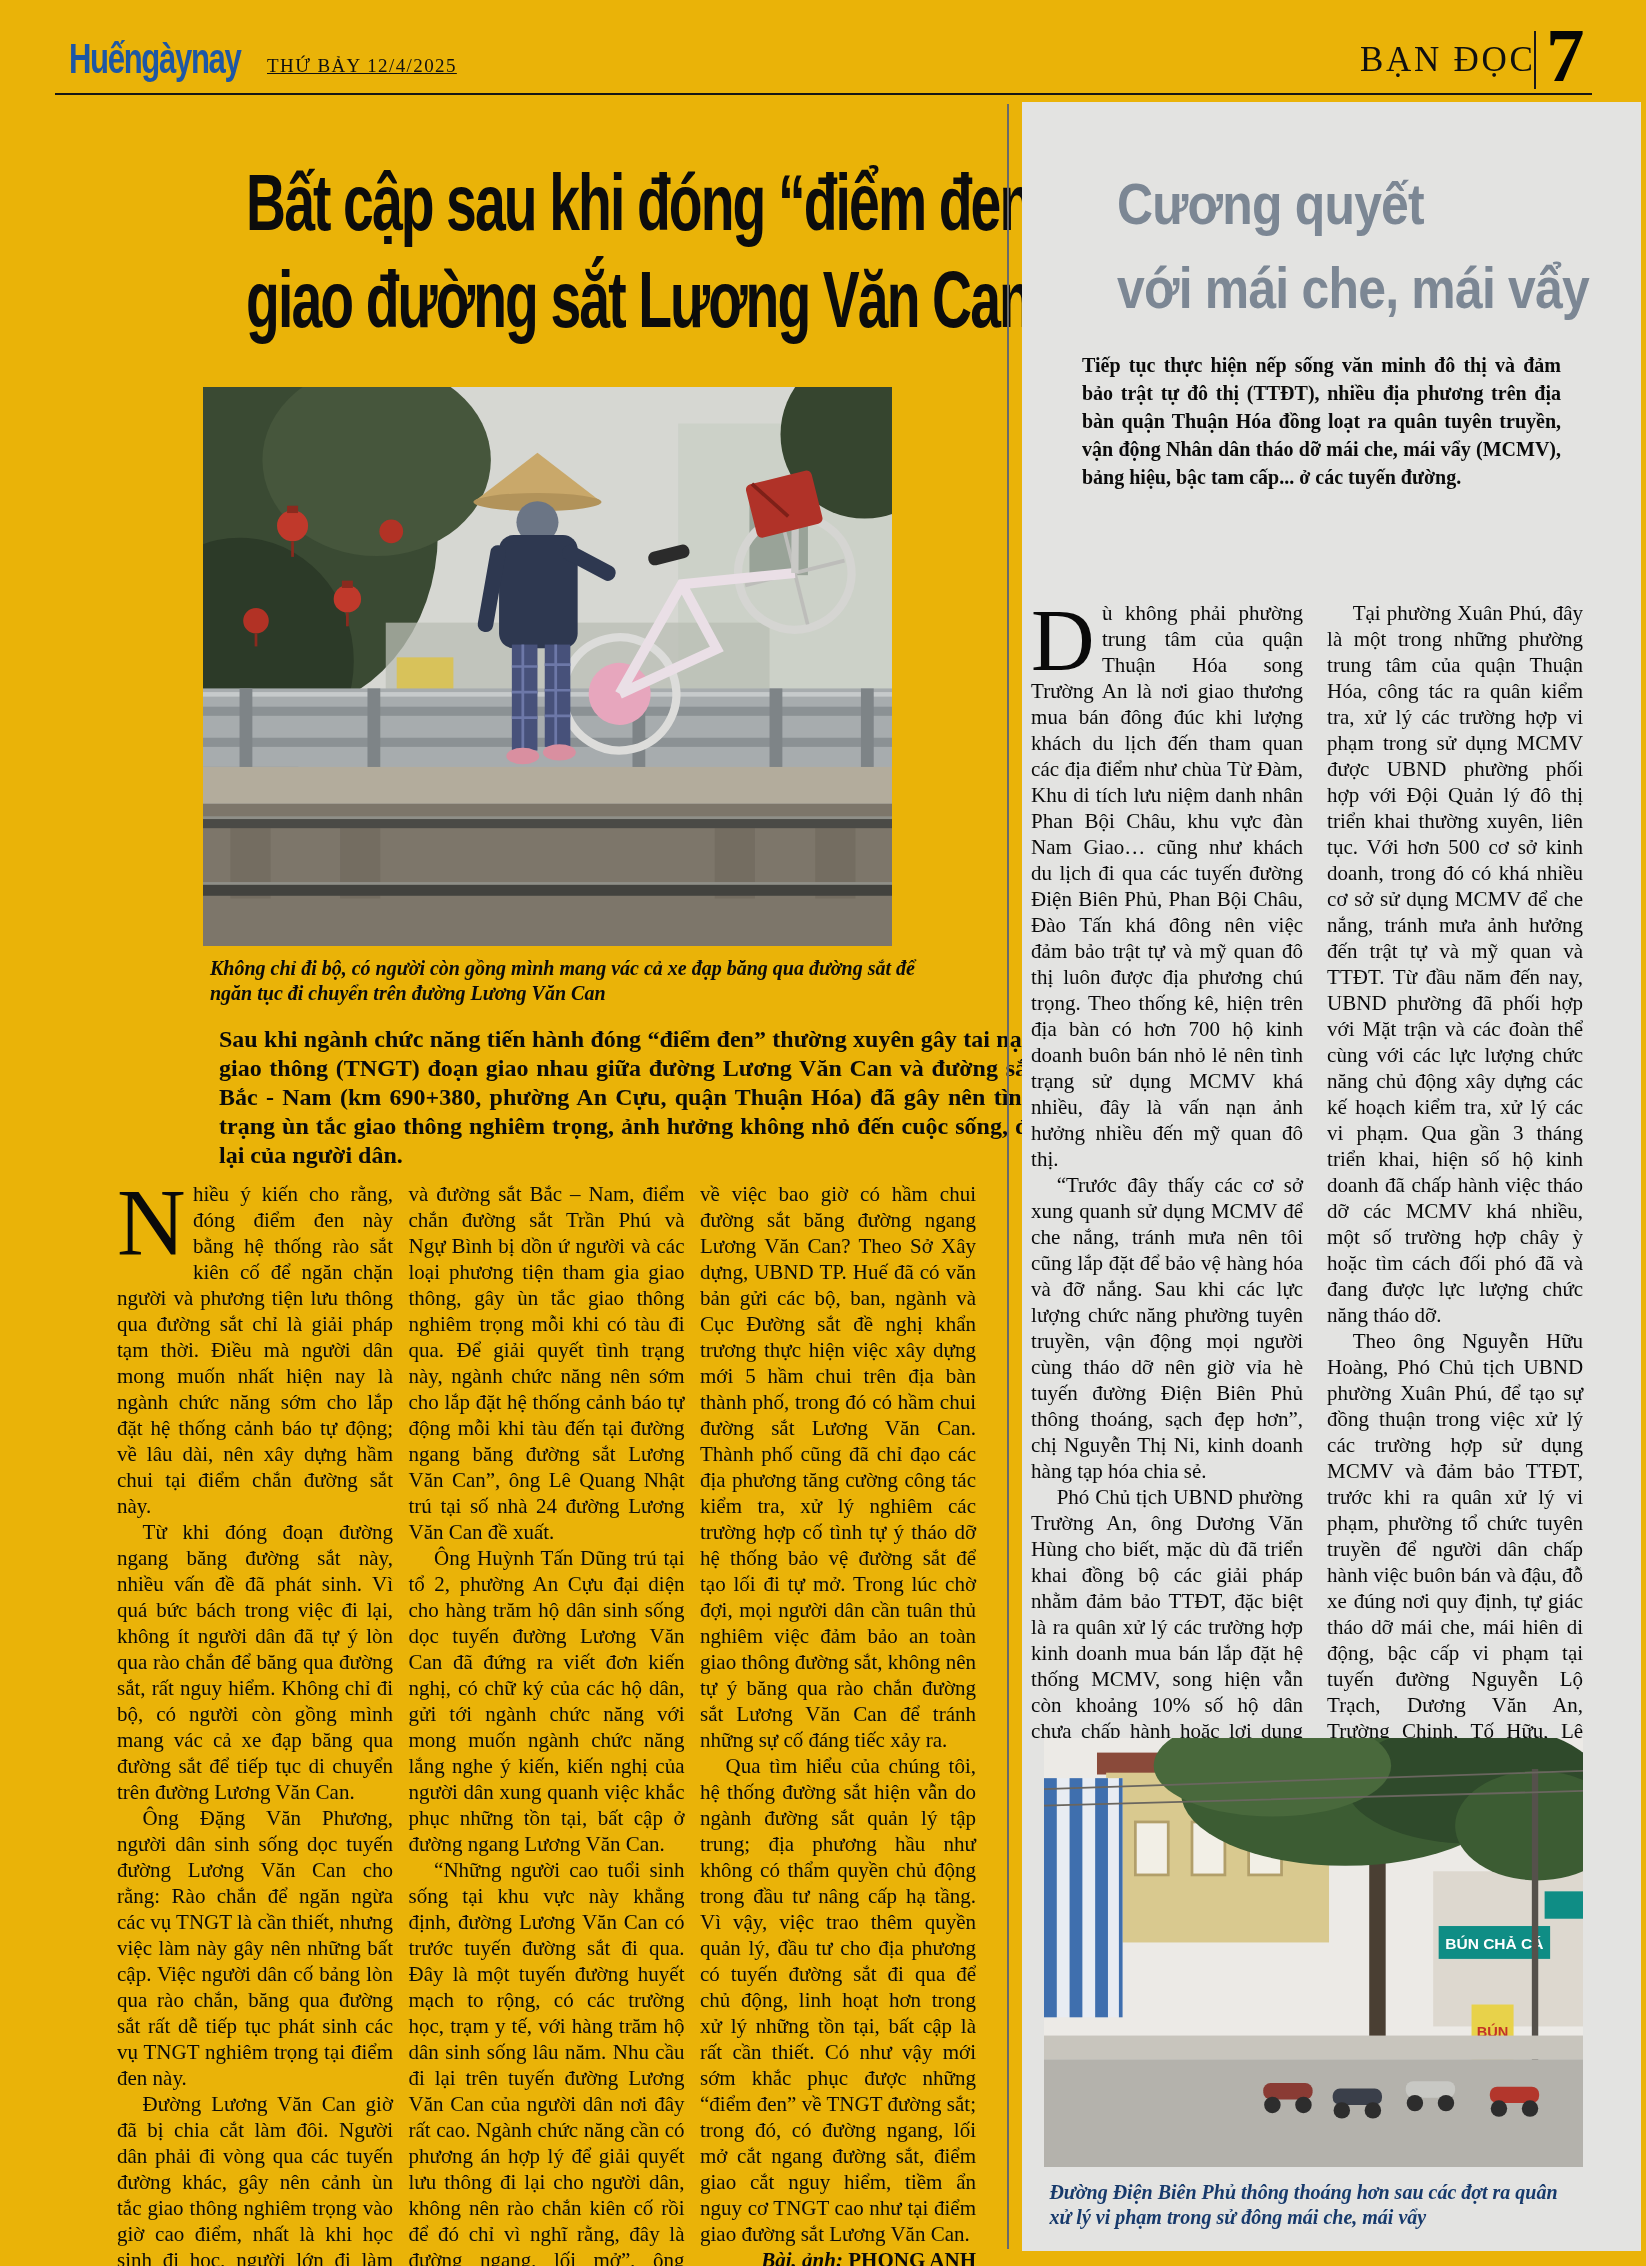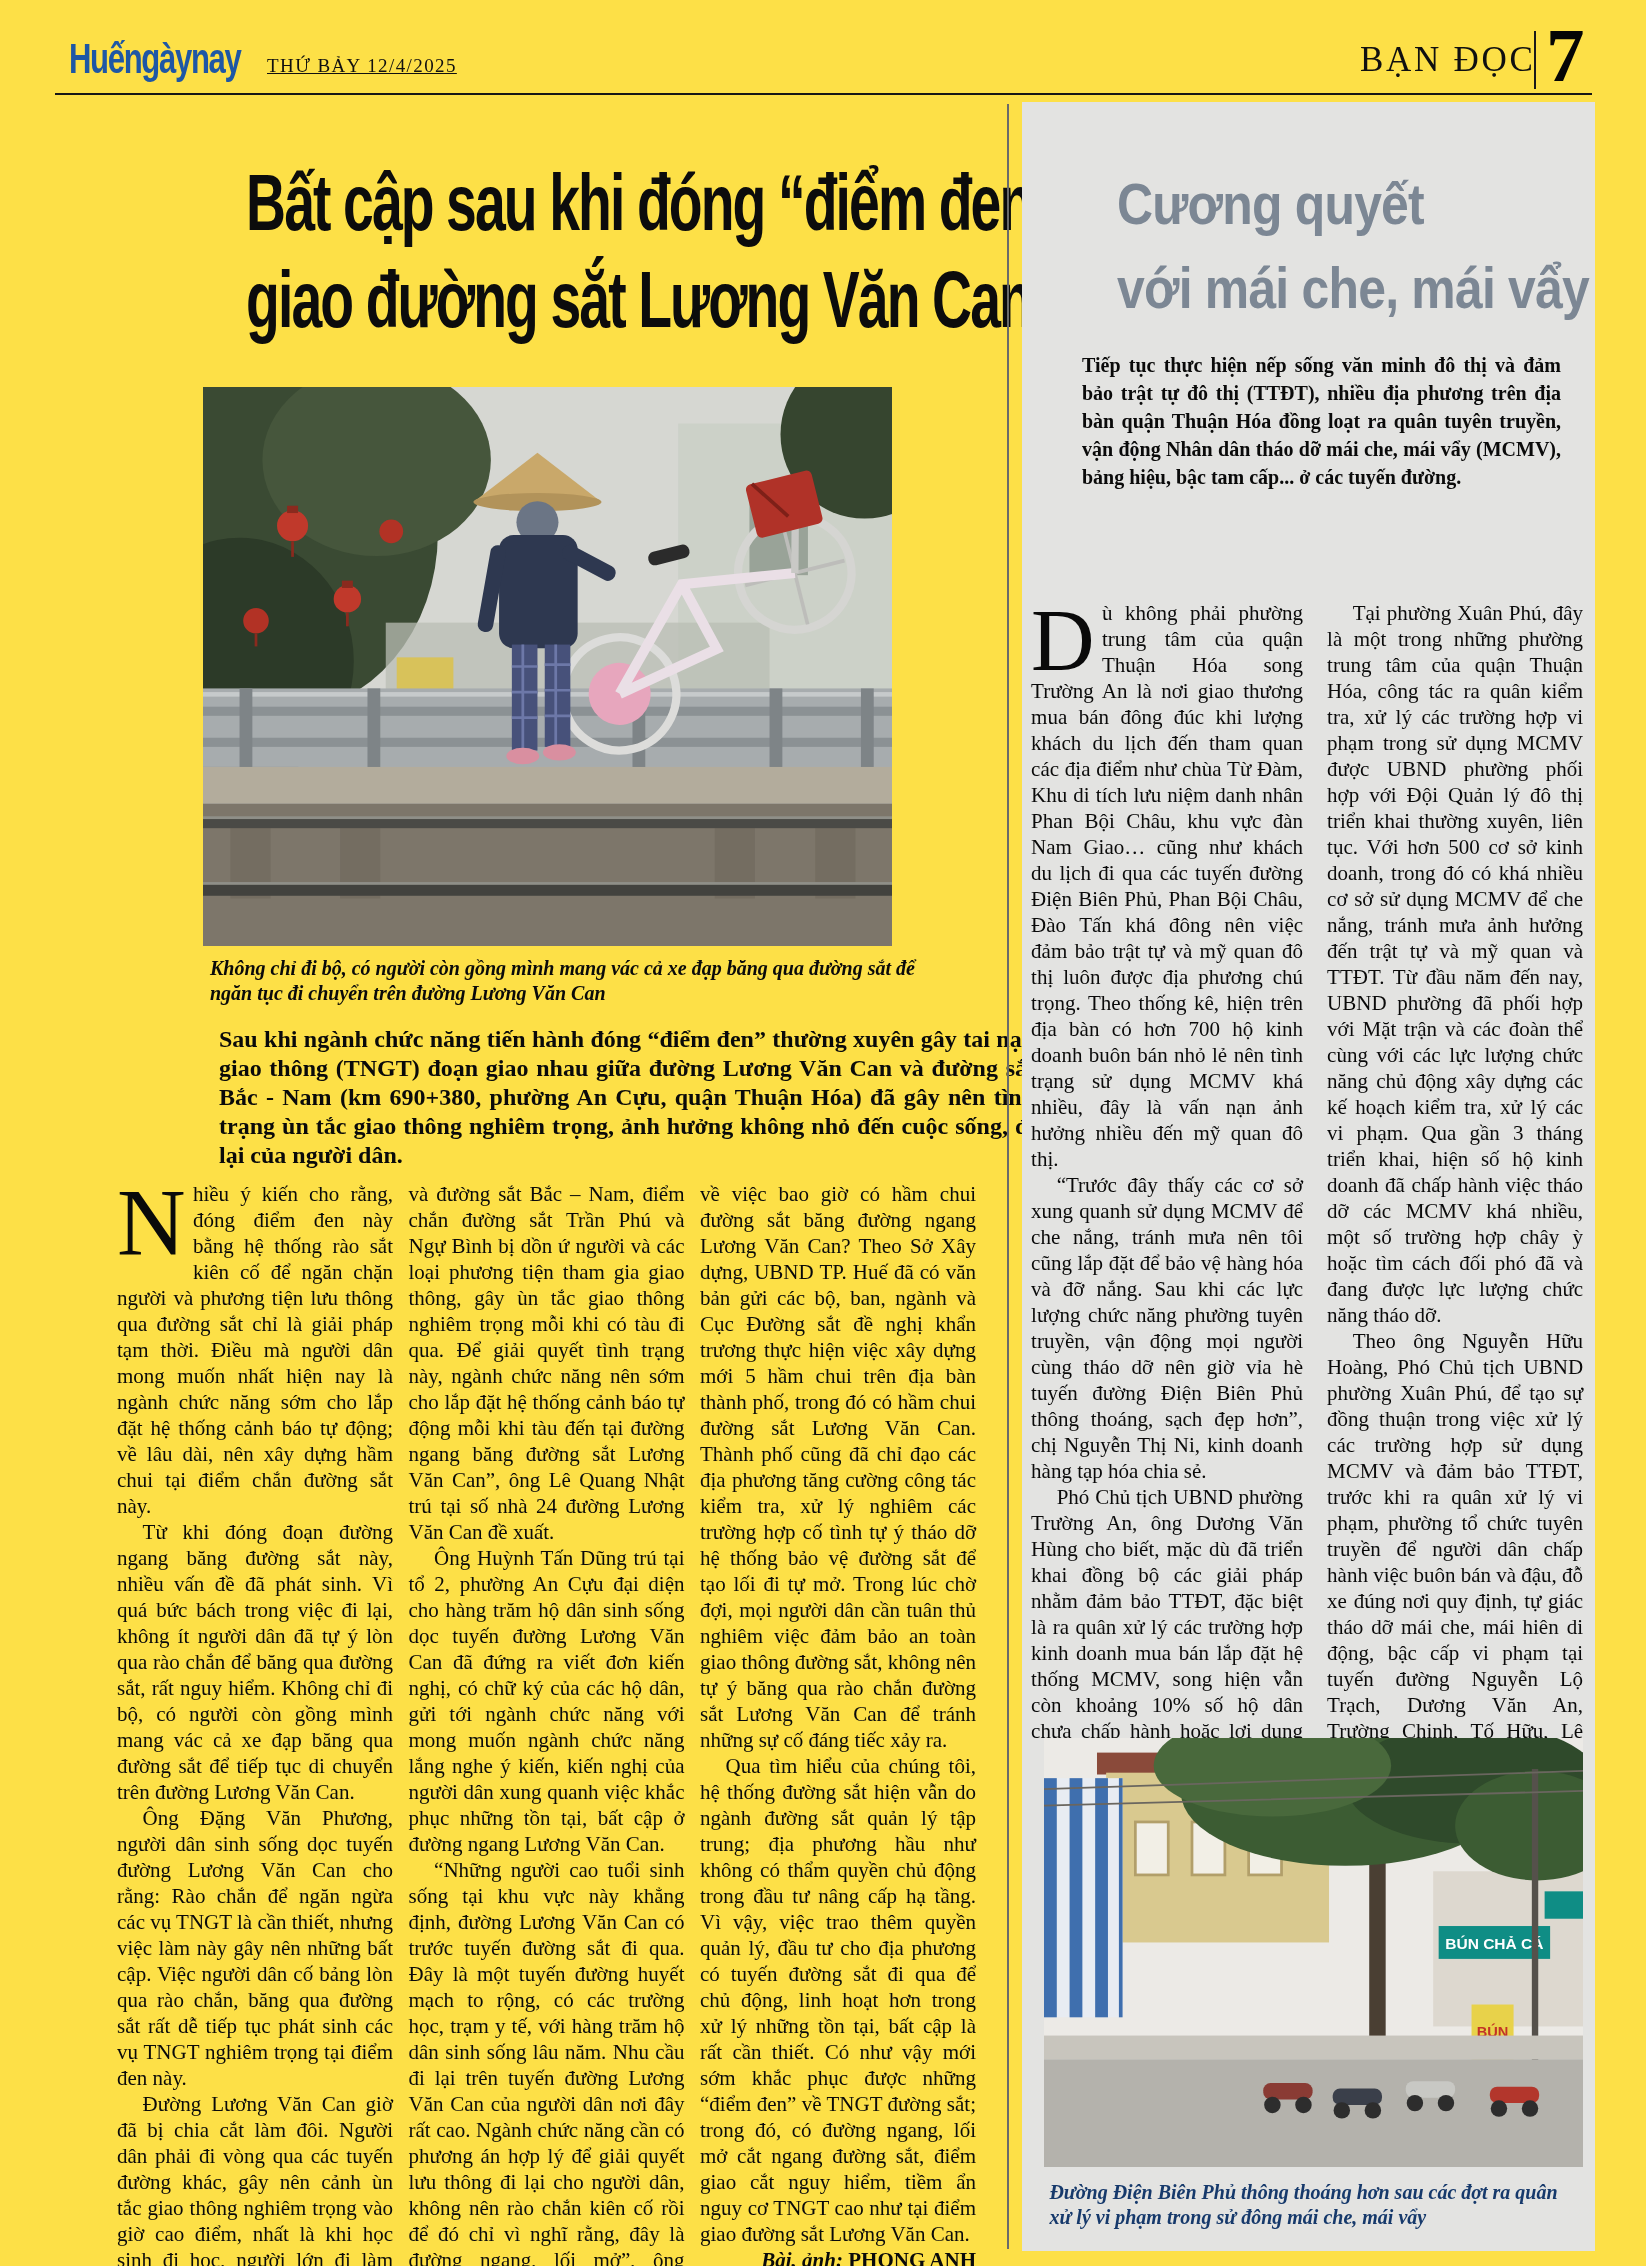--- a/index.html
+++ b/index.html
@@ -1,17 +1,17 @@
 <!DOCTYPE html>
 <html lang="vi" style="font-size:14.6px"><head>
 <meta charset="utf-8">
 <title>Huế ngày nay — Bạn đọc — trang 7</title>
 <style>
   html,body{margin:0;padding:0;background:#efefef;}
-  .page{position:relative;width:1647px;height:2267px;background:#fde047;overflow:hidden;
+  .page{position:relative;width:1647px;height:2267px;background:#eab308;overflow:hidden;
         font-family:"Liberation Serif",serif;color:#0a0a0a;margin:0 auto;}
   
   .masthead{position:absolute;left:69px;top:35px;font-family:"Liberation Sans",sans-serif;
             font-weight:700;font-size:42px;color:#1e57a5;transform:scaleX(.74);
             transform-origin:0 0;letter-spacing:-1.8px;white-space:nowrap;}
   .edition-date{position:absolute;left:267px;top:55px;font-size:19px;letter-spacing:1.4px;color:#101010;text-decoration:underline;}
   .section-name{position:absolute;left:1360px;top:40px;font-size:35px;letter-spacing:2.7px;color:#101010;}
   .header-vbar{position:absolute;left:1534px;top:31px;width:1.8px;height:58px;background:#1a1a1a;}
   .page-number{position:absolute;left:1546px;top:11px;font-size:77px;font-weight:700;color:#050505;}
   .top-rule{position:absolute;left:55px;top:93px;width:1537px;height:1.8px;background:#161616;}
@@ -30,21 +30,21 @@
   .bodycol p{margin:0;text-indent:25.6px;}
   .bodycol p.noindent{text-indent:0;}
   .dropcap{float:left;font-size:95px;line-height:73px;padding:5.5px 7.3px 0 0;font-weight:400;}
   .dropcap-sm{float:left;font-size:88px;line-height:69px;padding:5.5px 7.3px 0 0;font-weight:400;}
   .byline{margin-top:16.4px;text-align:right;font-size:21px;text-indent:0;}
   .byline .lab{font-weight:700;font-style:italic;}
   .byline .nm{font-weight:700;}
   
   .article-divider{position:absolute;left:1007px;top:104px;width:1.8px;height:2145px;background:#6a6a6a;}
   
-  .panel{position:absolute;left:1022px;top:102px;width:573px;height:2149px;background:#e3e3e1;}
+  .panel{position:absolute;left:1022px;top:102px;width:619px;height:2149px;background:#e3e3e1;}
   .r-headline{position:absolute;left:95px;top:60px;font-family:"Liberation Sans",sans-serif;
               font-weight:700;color:#7c8794;}
   .r-headline .hline{display:block;font-size:58px;line-height:84px;letter-spacing:-0.9px;
               white-space:nowrap;transform:scaleX(.86);transform-origin:0 50%;}
   .r-lead{position:absolute;left:60px;top:249px;width:479px;font-weight:700;font-size:20px;
           line-height:28px;text-align:justify;}
   .cols-right{position:absolute;left:9.1px;top:498px;width:556px;height:1142px;overflow:hidden;
               display:flex;gap:24px;}
   .rcolA{width:272px;}
   .rcolB{width:256px;}

